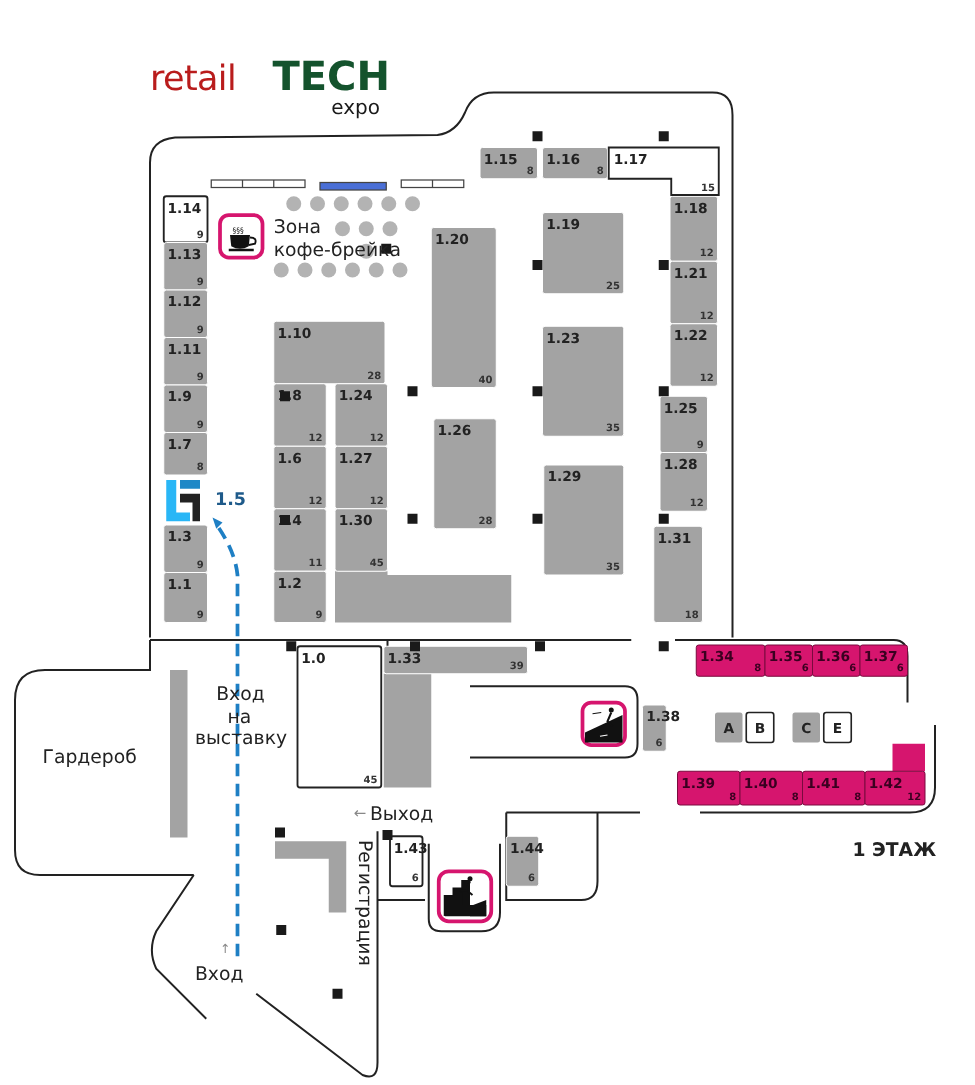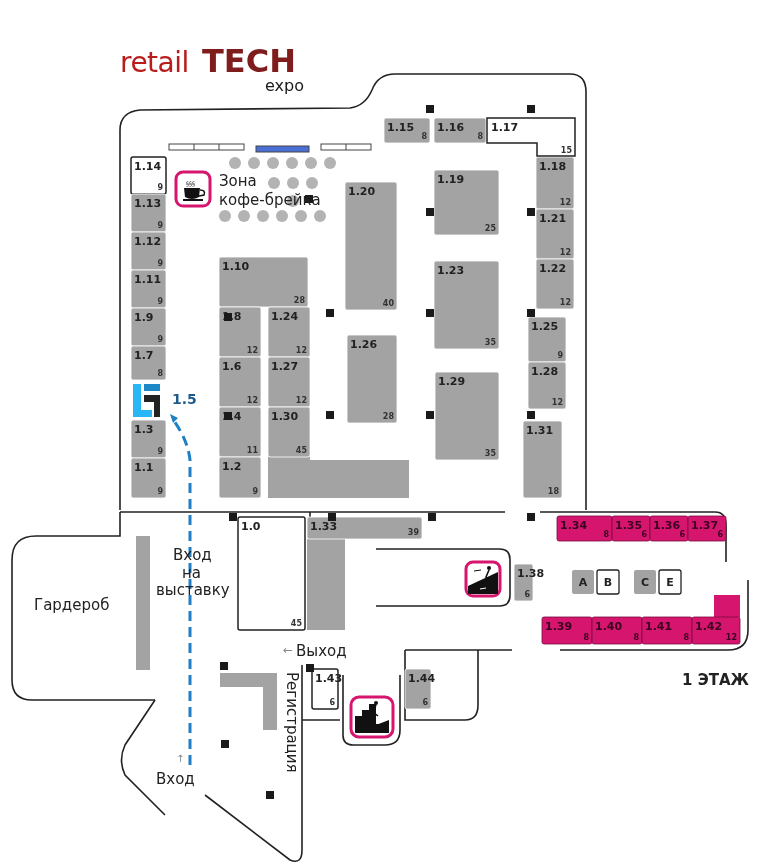--- a/index.html
+++ b/index.html
@@ -3,21 +3,21 @@
 <meta charset="utf-8">
 <style>
   html,body{margin:0;padding:0;background:#fff;}
   body{width:780px;height:868px;position:relative;overflow:hidden;font-family:"DejaVu Sans",sans-serif;}
   #map{position:absolute;left:0;top:0;width:780px;height:868px;}
   .booth-num{font-weight:bold;font-size:11px;fill:#222;}
   .booth-area{font-size:8px;fill:#333;font-weight:bold;}
   .pink .booth-num,.pink .booth-area{fill:#3a0020;}
   .lbl{font-size:15px;fill:#222;}
   .logo-retail{position:absolute;left:120px;top:46px;font-size:28px;color:#b91c1c;font-family:"DejaVu Sans",sans-serif;letter-spacing:-0.5px;}
-  .logo-tech{position:absolute;left:202px;top:42px;font-size:32px;font-weight:bold;color:#7f1d1d;font-family:"DejaVu Sans",sans-serif;}
+  .logo-tech{position:absolute;left:218px;top:42px;font-size:32px;font-weight:bold;color:#14532d;font-family:"DejaVu Sans",sans-serif;}
   .logo-expo{position:absolute;left:265px;top:76px;font-size:16px;color:#1a1a1a;font-family:"DejaVu Sans",sans-serif;}
 </style>
 </head>
 <body>
 
 <div class="logo-retail">retail</div>
 <div class="logo-tech">TECH</div>
 <div class="logo-expo">expo</div>
 
 <svg id="map" viewBox="0 0 780 868" xmlns="http://www.w3.org/2000/svg">

